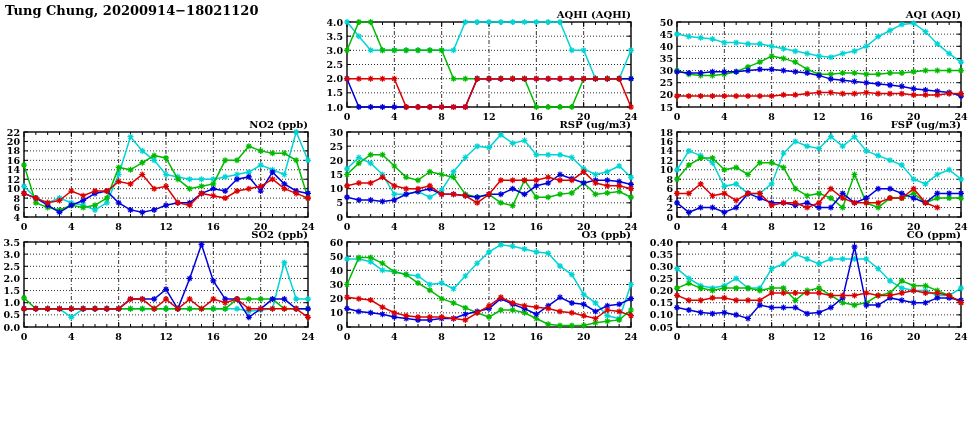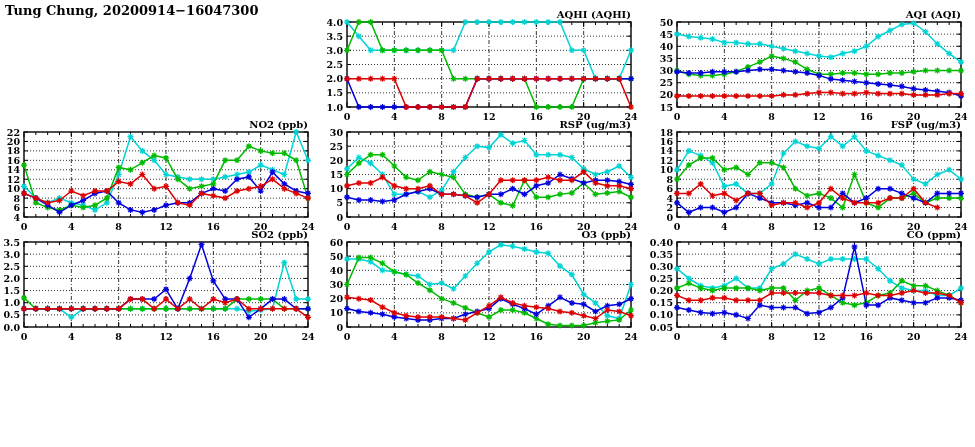--- a/index.html
+++ b/index.html
@@ -8,21 +8,21 @@
   .page-title{position:absolute;left:5px;top:3px;font-size:13px;font-weight:bold;color:#000;
               letter-spacing:0px;white-space:nowrap;}
   svg text{font-family:"DejaVu Serif",serif;font-weight:bold;fill:#000;}
   svg .ticklab{font-size:9.5px;}
   svg .charttitle{font-size:10px;}
 </style>
 </head>
 <body>
 
 <div class="canvas">
-  <div class="page-title">Tung Chung, 20200914−16047300</div>
+  <div class="page-title">Tung Chung, 20200914−18021120</div>
   <svg id="charts" width="975" height="447" viewBox="0 0 975 447">
       <g>
         <g>
           <line x1="347" y1="92.83333333333333" x2="631" y2="92.83333333333333" stroke="#000" stroke-width="0.8" stroke-dasharray="1,2"></line>
           <line x1="347" y1="78.66666666666667" x2="631" y2="78.66666666666667" stroke="#000" stroke-width="0.8" stroke-dasharray="1,2"></line>
           <line x1="347" y1="64.5" x2="631" y2="64.5" stroke="#000" stroke-width="0.8" stroke-dasharray="1,2"></line>
           <line x1="347" y1="50.333333333333336" x2="631" y2="50.333333333333336" stroke="#000" stroke-width="0.8" stroke-dasharray="1,2"></line>
           <line x1="347" y1="36.16666666666666" x2="631" y2="36.16666666666666" stroke="#000" stroke-width="0.8" stroke-dasharray="1,2"></line>
           <line x1="394.3333333333333" y1="22" x2="394.3333333333333" y2="107" stroke="#000" stroke-width="0.8" stroke-dasharray="4,2,1,2"></line>
           <line x1="441.66666666666663" y1="22" x2="441.66666666666663" y2="107" stroke="#000" stroke-width="0.8" stroke-dasharray="4,2,1,2"></line>

